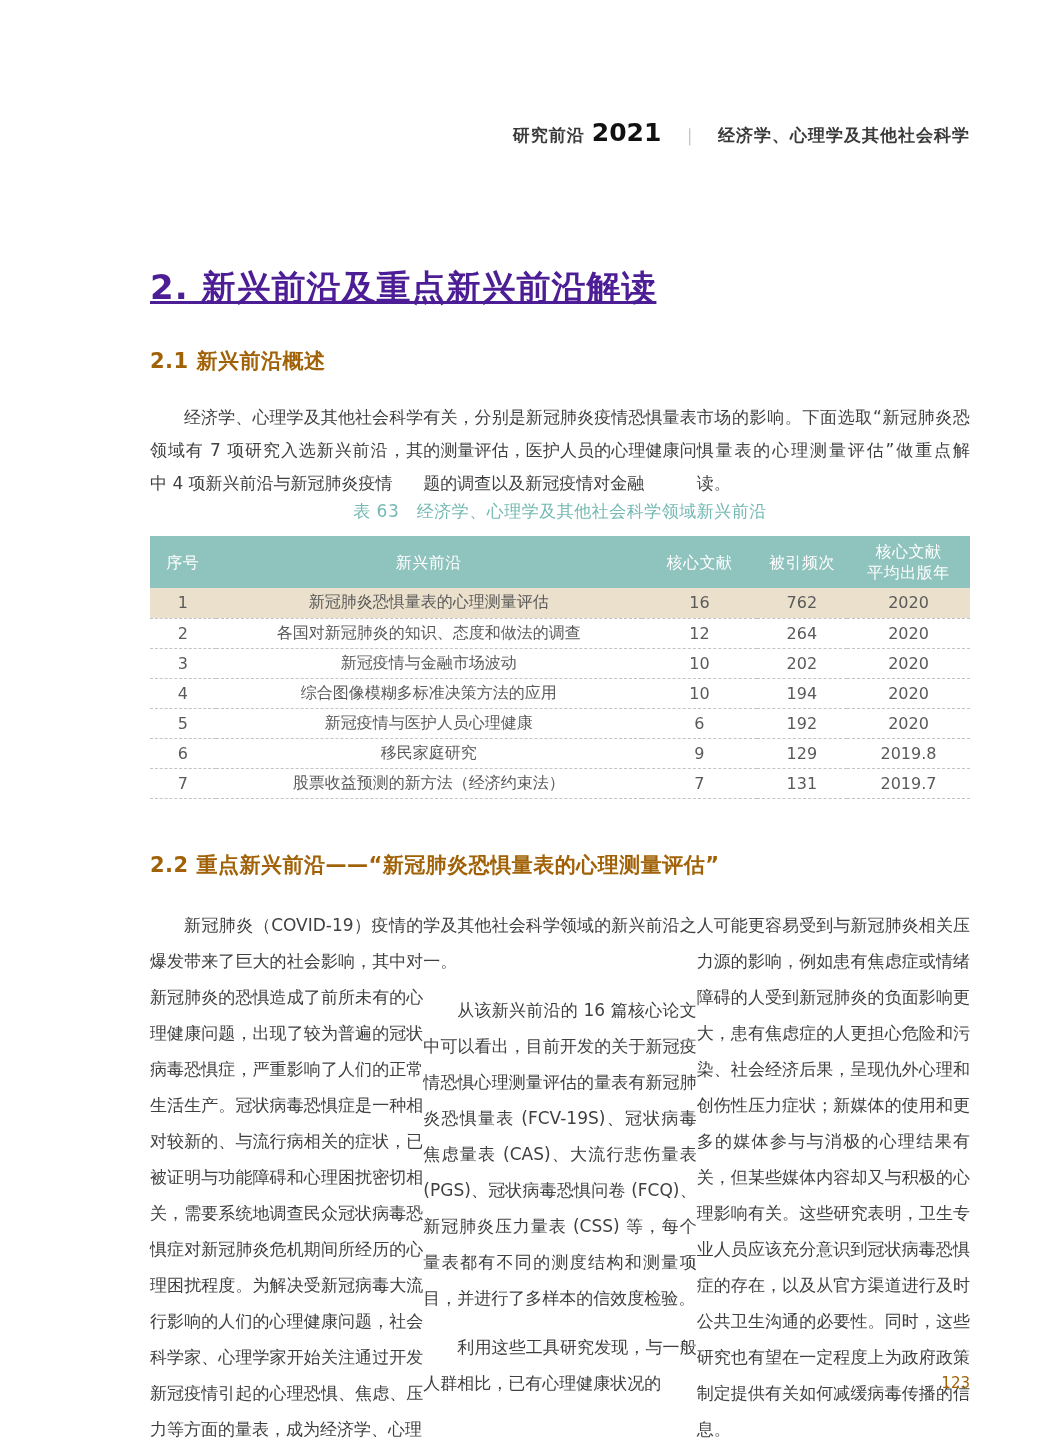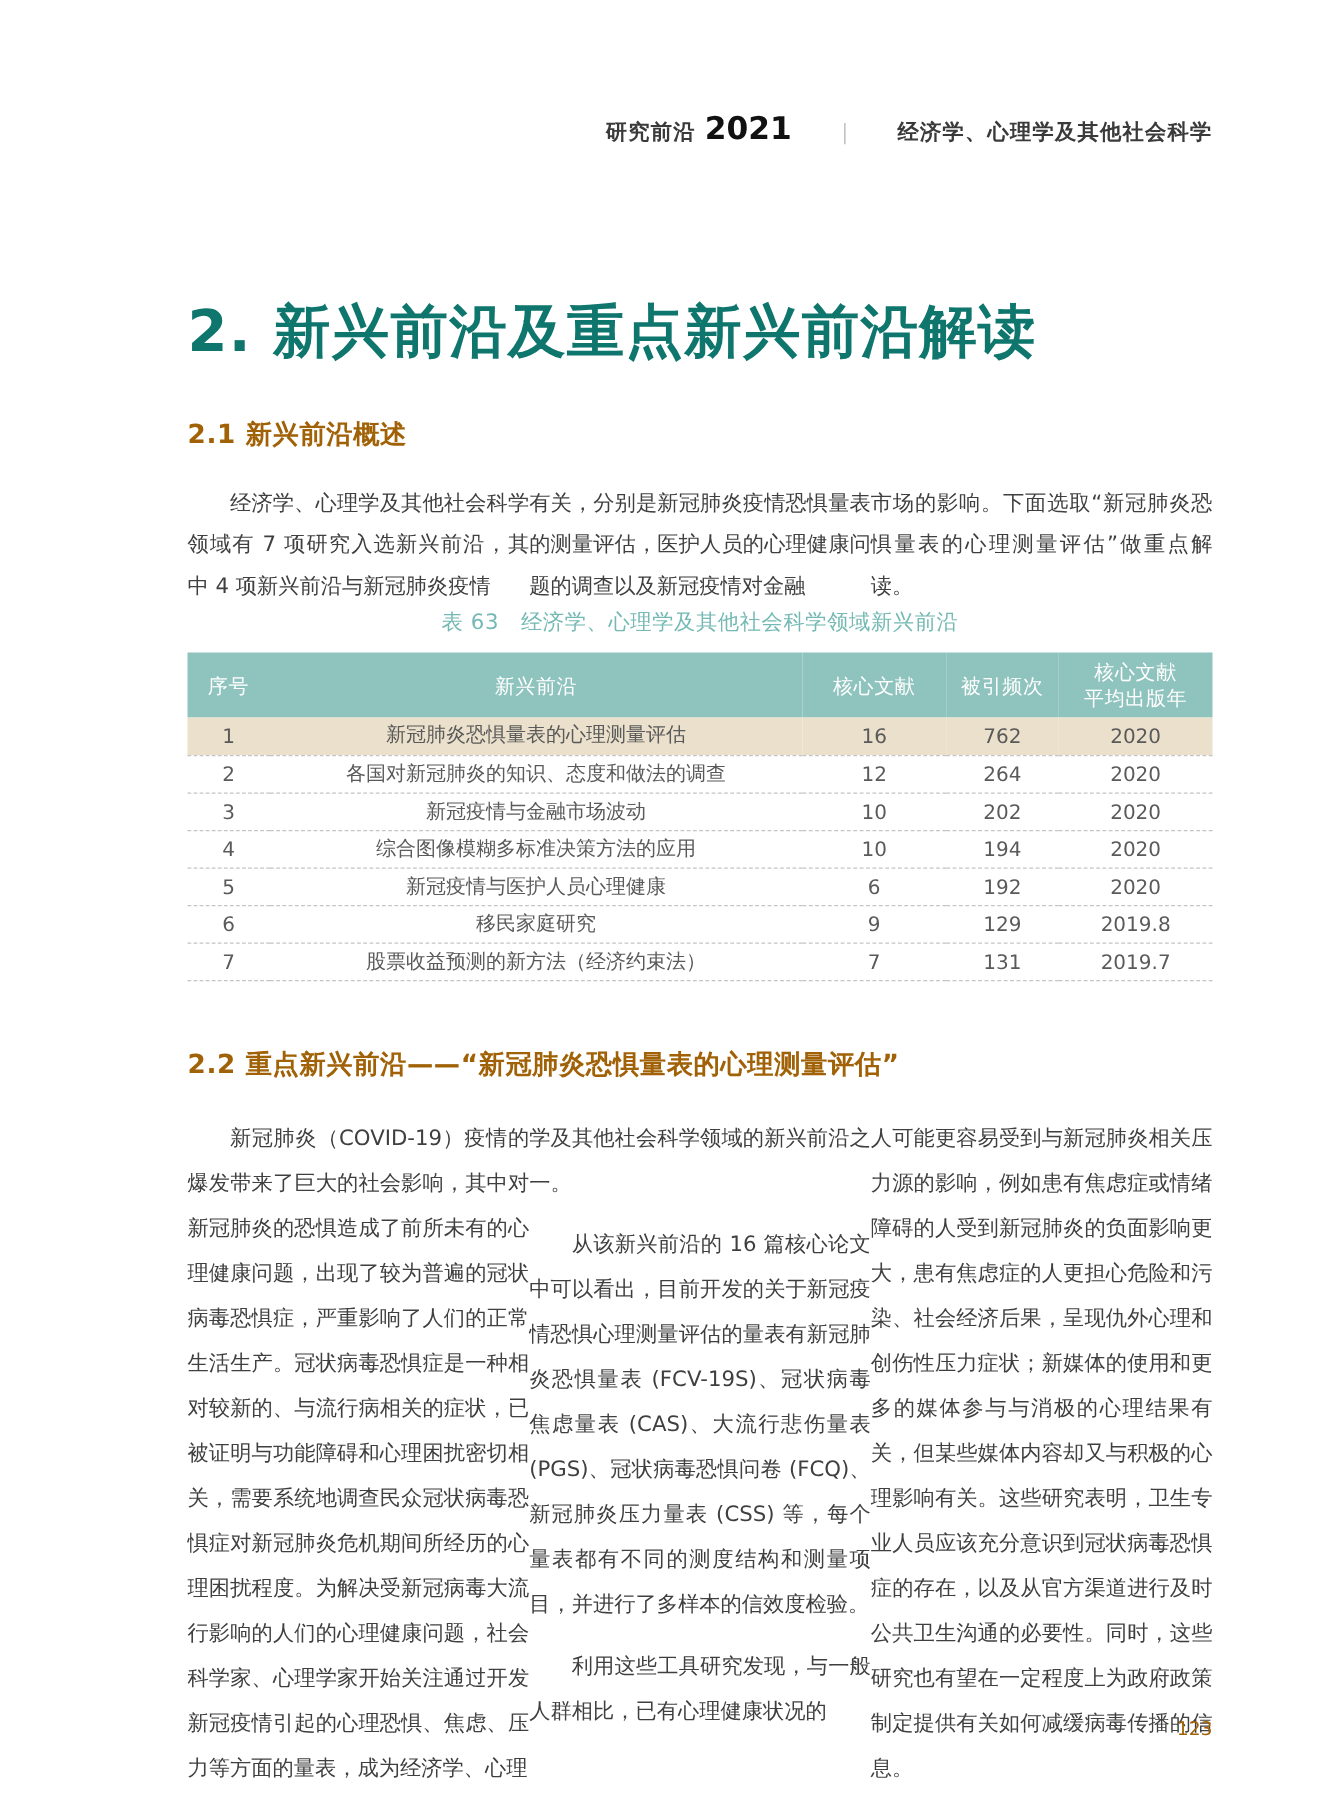--- a/index.html
+++ b/index.html
@@ -8,39 +8,40 @@
     width: 1062px; height: 1440px;
     font-family: "DejaVu Sans", "Liberation Sans", sans-serif;
     color: #3d3d3d;
     position: relative;
     overflow: hidden;
   }
   .content { margin: 0 92px 0 150px; width: 820px; }
 
   
   .running-header {
-    padding-top: 68px;
+    padding-top: 98px;
     display: flex;
     justify-content: flex-end;
     align-items: baseline;
-    gap: 24px;
+    gap: 10px;
     color: #3a3a3a;
   }
   .rh-brand { font-size: 17px; font-weight: bold; letter-spacing: 1px; }
   .rh-year  { font-size: 25px; font-weight: bold; color: #111; margin-left: 2px; }
   .rh-sep   { color: #b7b7b7; font-size: 17px; margin: 0 10px; font-weight: normal; }
   .rh-section { font-size: 17px; font-weight: bold; letter-spacing: 1px; margin-top: 26px; }
 
   
   h1.doc-title {
     margin-top: 118px;
-    font-size: 46px;
+    font-size: 34px;
     font-weight: bold;
-    color: #0f766e;
+    color: #4c1d95;
     letter-spacing: 1px;
+    text-decoration: underline;
   }
   h2.sec-heading {
     font-size: 21px;
     font-weight: bold;
     color: #a16207;
     letter-spacing: 0.5px;
   }
   .h-21 { margin-top: 36px; }
   .h-22 { margin-top: 52px; }
 

